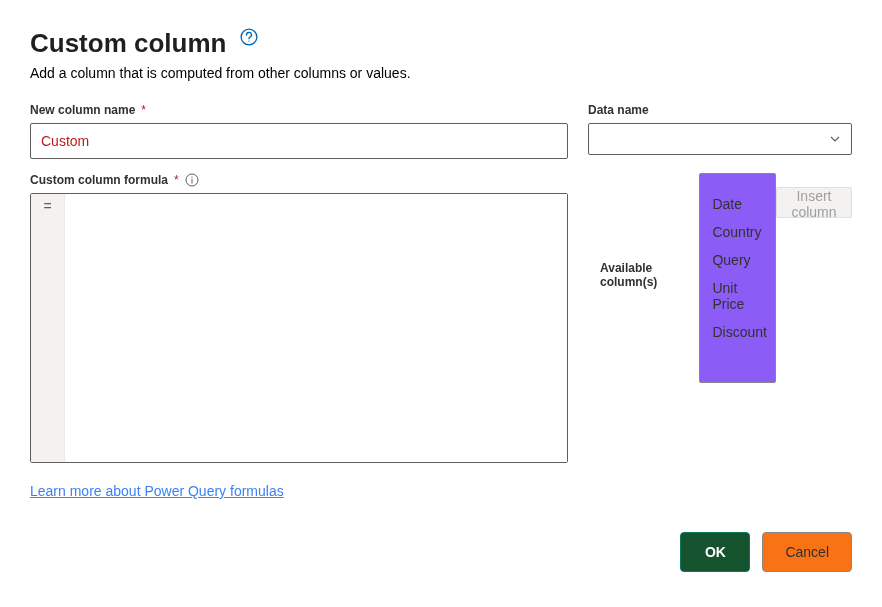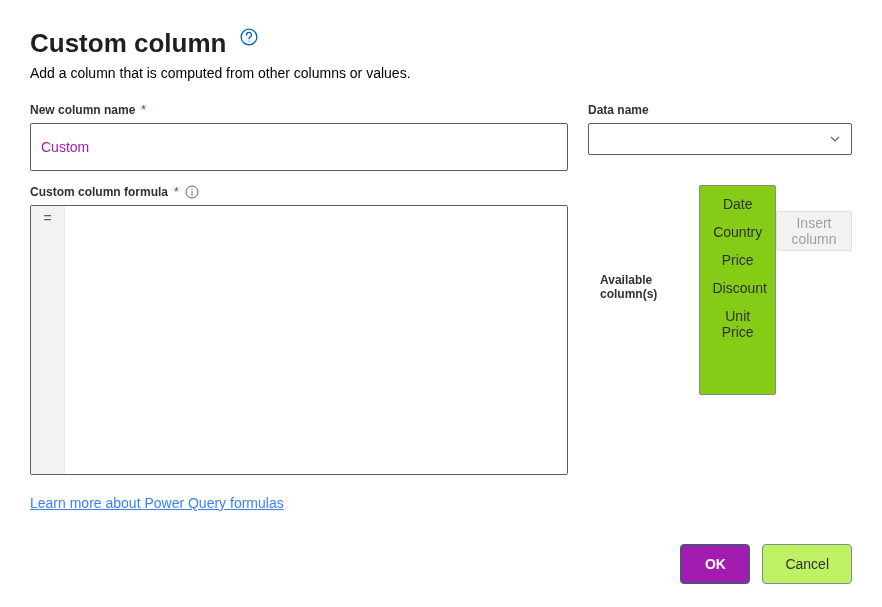--- a/index.html
+++ b/index.html
@@ -57,27 +57,27 @@
       display: flex;
       align-items: center;
       gap: 6px;
     }
     .required {
       color: #a4262c;
       font-weight: 400;
     }
     .text-input {
       width: 100%;
-      height: 48px;
+      height: 36px;
       border: 1px solid #605e5c;
       border-radius: 2px;
       padding: 0 10px;
       font-size: 14px;
       font-family: inherit;
-      color: #a21caf;
+      color: #b91c1c;
       outline: none;
     }
     .select-wrap {
       position: relative;
       width: 100%;
       height: 32px;
       border: 1px solid #605e5c;
       border-radius: 2px;
       display: flex;
       align-items: center;
@@ -134,34 +134,33 @@
       height: 14px;
       color: #605e5c;
       display: inline-flex;
       align-items: center;
       justify-content: center;
     }
     .columns-box {
       border: 1px solid #8a8886;
       border-radius: 2px;
       height: 210px;
-      background: #84cc16;
-      padding: 4px 0;
+      background: #8b5cf6;
+      padding: 16px 0;
       overflow: auto;
-      text-align: center;
     }
     .column-item {
       padding: 6px 12px;
       font-size: 14px;
       color: #323130;
       cursor: pointer;
     }
     .insert-btn {
-      margin-top: 26px;
-      height: 40px;
+      margin-top: 14px;
+      height: 31px;
       border: 1px solid #e1dfdd;
       background: #f3f2f1;
       border-radius: 2px;
       font-size: 14px;
       color: #a19f9d;
       cursor: default;
       font-family: inherit;
     }
     .learn-link {
       display: inline-block;
@@ -180,27 +179,27 @@
     .btn {
       min-width: 70px;
       height: 40px;
       padding: 0 22px;
       border-radius: 4px;
       font-size: 14px;
       font-family: inherit;
       cursor: pointer;
     }
     .btn-primary {
-      background: #a21caf;
+      background: #14532d;
       color: #fff;
       border: 1px solid #0c7a58;
       font-weight: 600;
     }
     .btn-secondary {
-      background: #bef264;
+      background: #f97316;
       color: #323130;
       border: 1px solid #8a8886;
     }
   </style>
 </head>
 <body>
 
 <div class="header">
   <h1 class="title">Custom column</h1>
   <span class="help-icon">
@@ -250,23 +249,23 @@
       <textarea class="formula-editor" style=""></textarea>
     </div>
     <a class="learn-link">Learn more about Power Query formulas</a>
   </div>
 
   <div class="formula-right">
     <div class="field-label">Available column(s)</div>
     <div class="columns-box">
       <div class="column-item">Date</div>
       <div class="column-item">Country</div>
-      <div class="column-item">Price</div>
+      <div class="column-item">Query</div>
+      <div class="column-item">Unit Price</div>
       <div class="column-item">Discount</div>
-      <div class="column-item">Unit Price</div>
     </div>
     <button class="insert-btn" disabled="">Insert column</button>
   </div>
 </div>
 
 <div class="footer">
   <button class="btn btn-primary">OK</button>
   <button class="btn btn-secondary">Cancel</button>
 </div>
 

